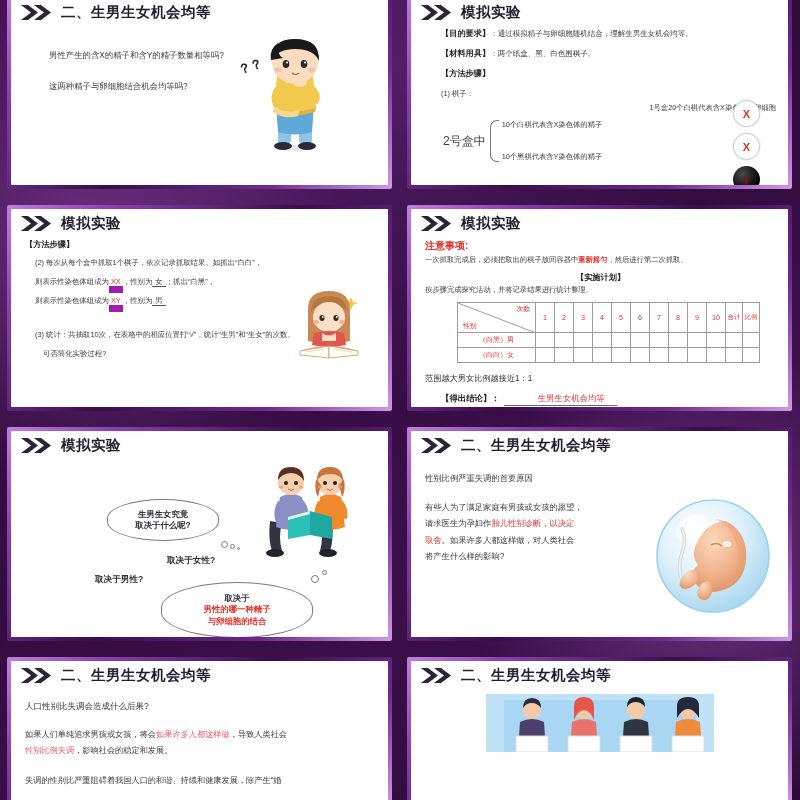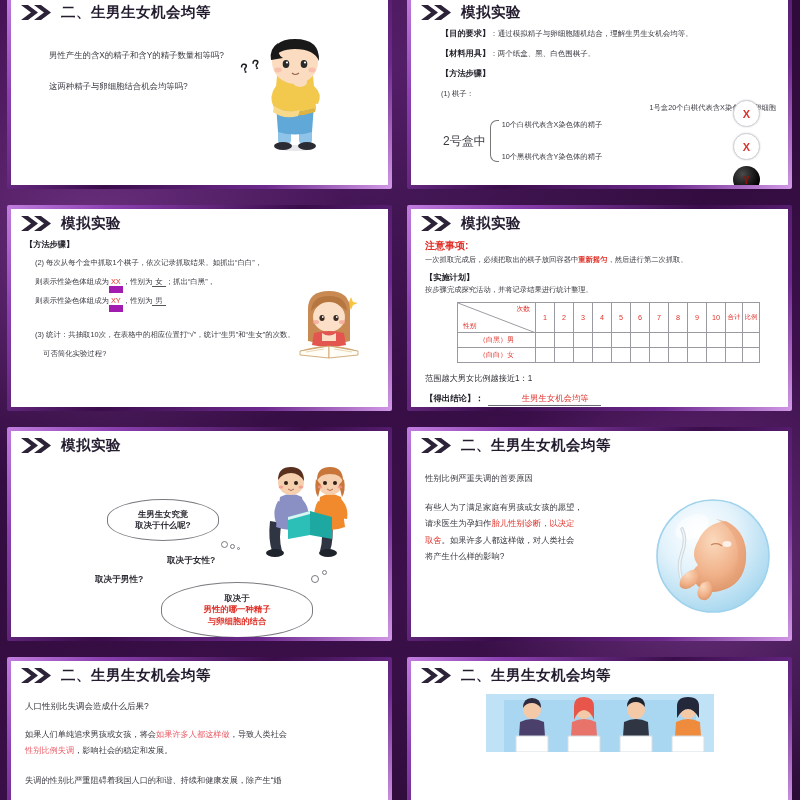--- a/index.html
+++ b/index.html
@@ -95,33 +95,33 @@
 
   
   .s3 .lab { font-weight: bold; color: #24242c; font-size: 8.2px; display: block; margin-bottom: 8px; }
   .s3 p { font-size: 7.4px; color: #3a3a42; margin-bottom: 9px; }
   .s3 .indent { padding-left: 10px; }
   .girl { position: absolute; right: 18px; top: 56px; width: 82px; height: 72px; }
 
   
   .s4 .warn { color: #e0322a; font-weight: bold; font-size: 10px; }
   .s4 .sub { font-size: 7.3px; color: #3a3a42; margin: 2px 0 7px; }
-  .s4 .lab { font-weight: bold; color: #24242c; font-size: 8.2px; }
+  .s4 .lab { font-weight: bold; color: #24242c; font-size: 8.2px; text-align: center; }
   .tbl { border-collapse: collapse; margin: 7px 0 0 32px; }
   .tbl td, .tbl th { border: 1px solid #9a9aa2; height: 15px; font-size: 7.2px;
                      color: #e0322a; text-align: center; font-weight: normal; padding: 0; }
   .tbl .num { width: 19px; }
   .tbl .sm { width: 17px; font-size: 6.4px; line-height: 1.05; }
   .tbl .corner { width: 78px; position: relative; height: 30px; }
   .corner .diag { position: absolute; inset: 0; }
   .corner .ci { position: absolute; right: 5px; top: 1px; font-size: 6.8px; }
   .corner .cj { position: absolute; left: 5px; bottom: 1px; font-size: 6.8px; }
   .tbl .rowlab { text-align: center; font-size: 7px; }
   .s4 .near { font-size: 8.2px; color: #33333a; margin-top: 10px; }
-  .s4 .concl { font-size: 8.4px; margin-top: 9px; display: flex; align-items: baseline; }
+  .s4 .concl { font-size: 8.4px; margin-top: 9px; display: flex; align-items: baseline; margin-left: 16px; }
   .s4 .concl .k { font-weight: bold; color: #24242c; }
   .s4 .concl .v { color: #e0322a; border-bottom: 1px solid #6a6a72;
                   padding: 0 12px 1px 34px; margin-left: 4px; }
 
   
   .bubble { position: absolute; background: #fff; border: 1.4px solid #7a7a80;
             border-radius: 50% / 46%; text-align: center; display: flex;
             flex-direction: column; align-items: center; justify-content: center;
             font-size: 8.4px; line-height: 1.32; color: #2d2d35; font-weight: bold; }
   .dot { position: absolute; border: 1.3px solid #7a7a80; border-radius: 50%; background: #fff; }

